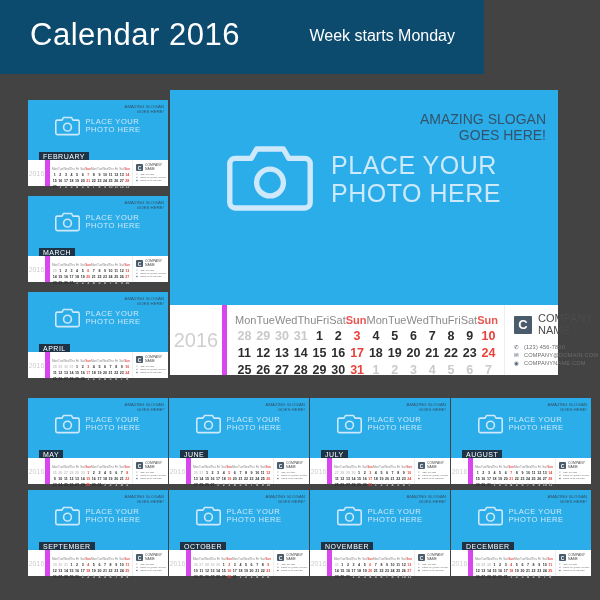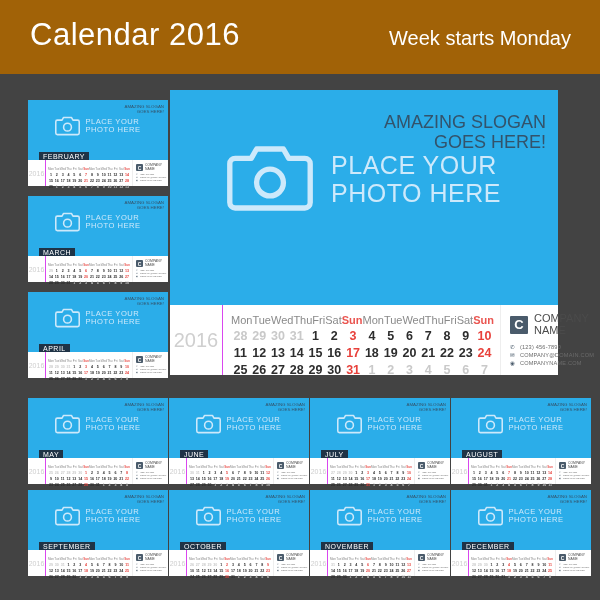--- a/index.html
+++ b/index.html
@@ -5,30 +5,30 @@
   html,body{margin:0;padding:0;}
   body{
     width:600px;height:600px;overflow:hidden;
     background:#434343;
     font-family:"Liberation Sans", sans-serif;
   }
   .page{position:relative;width:600px;height:600px;}
 
   
   .header{
-    position:absolute;left:0;top:0;width:600px;height:74px;
-    background:#a16207;
+    position:absolute;left:0;top:0;width:484px;height:74px;
+    background:#0c4a6e;
   }
   .header-title{
     position:absolute;left:30px;top:17px;
     font-size:31px;color:#fff;font-weight:400;letter-spacing:.5px;
   }
   .header-sub{
     position:absolute;right:29px;top:27px;
-    font-size:20px;color:#fff;font-weight:400;
+    font-size:16px;color:#fff;font-weight:400;
   }
 
   
   .card{position:absolute;background:#b91c1c;border-radius:7px;}
   .card .photo{
     position:relative;width:100%;background:#2bade9;
     box-sizing:border-box;overflow:hidden;
   }
   .slogan{
     position:absolute;right:0;text-align:right;color:#33536b;
@@ -43,21 +43,21 @@
   .month-banner{
     position:absolute;background:#1f3346;color:#fff;
     display:flex;align-items:center;font-weight:400;letter-spacing:.5px;
   }
   .strip{
     position:relative;width:100%;background:#fff;display:flex;
     box-sizing:border-box;
   }
   .year{
     color:#cfcfcf;display:flex;align-items:center;justify-content:center;
-    font-weight:400;border-right:1px solid #d946ef;flex:none;
+    font-weight:400;border-right:5px solid #d946ef;flex:none;
   }
   .grid{flex:1 1 auto;display:flex;flex-direction:column;justify-content:center;margin-top:11px;}
   .grid-row{display:flex;}
   .cell{
     flex:1 1 0;text-align:center;color:#2d2d2d;
   }
   .cell.dow{color:#8a8a8a;font-weight:400;}
   .cell.dow.sun{color:#ea5550;font-weight:bold;}
   .cell.num{font-weight:700;}
   .cell.num.sun{color:#e8413b;}
@@ -72,21 +72,21 @@
     justify-content:center;font-weight:700;flex:none;border-radius:1px;
   }
   .co-name{color:#4b4b4b;line-height:1.08;white-space:pre-line;}
   .co-lines{color:#6b6b6b;}
   .co-line{display:flex;align-items:center;}
   .co-ic{flex:none;color:#4a5b6b;display:inline-block;}
 
   
   #card-january{left:170px;top:90px;width:388px;height:285px;}
   #card-january .photo{height:215px;}
-  #card-january .slogan{top:22px;right:12px;font-size:18px;}
+  #card-january .slogan{top:22px;right:12px;font-size:14px;}
   #card-january .photo-center{top:55px;}
   #card-january .ph-text{font-size:25px;}
   #card-january .month-banner{
     left:48px;bottom:-3px;height:31px;padding:0 14px;font-size:23px;z-index:3;
   }
   #card-january .strip{height:70px;}
   #card-january .year{width:52px;font-size:20px;}
   #card-january .grid{padding:7px 6px 7px 8px;}
   #card-january .cell{font-size:11px;line-height:15px;}
   #card-january .cell.num{font-size:12.5px;line-height:17px;}

